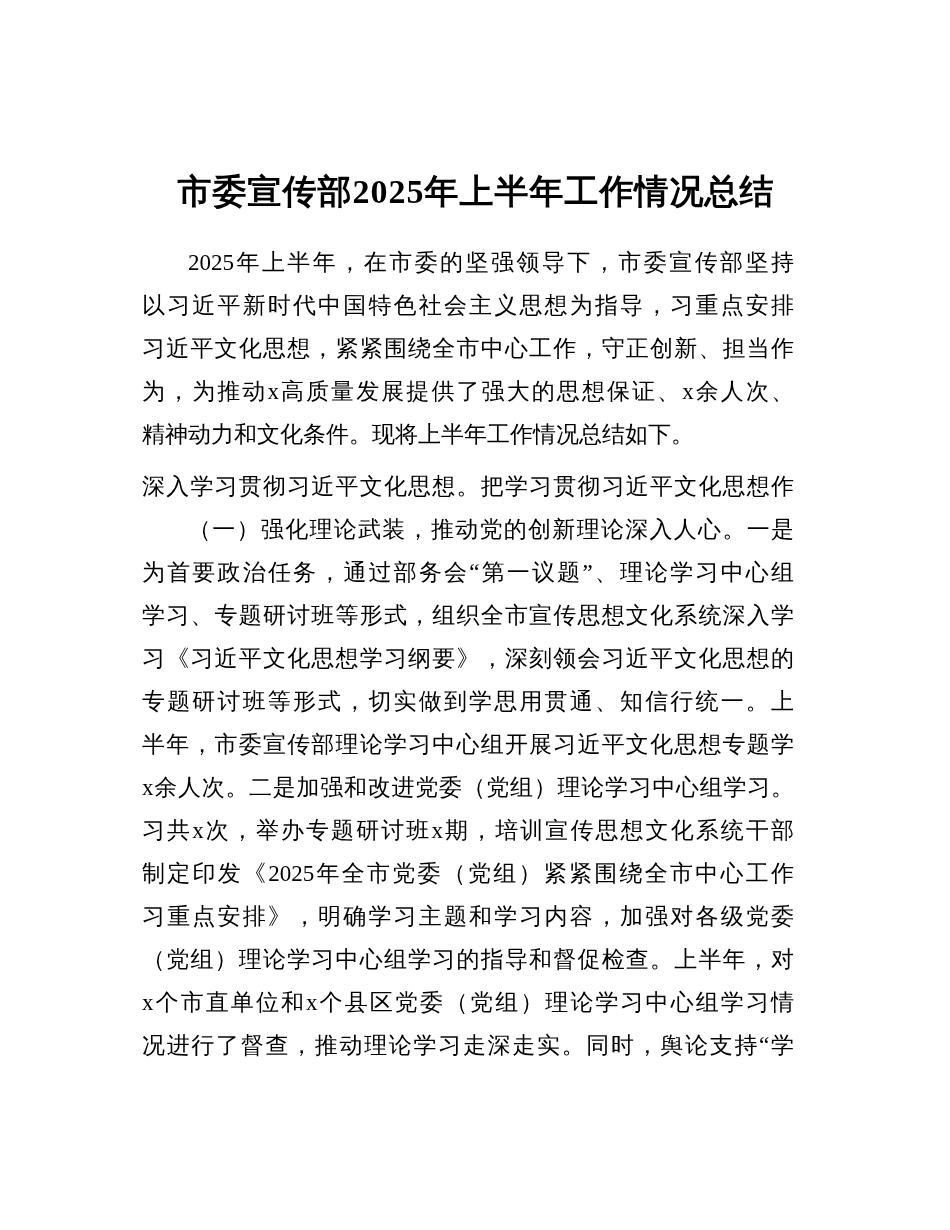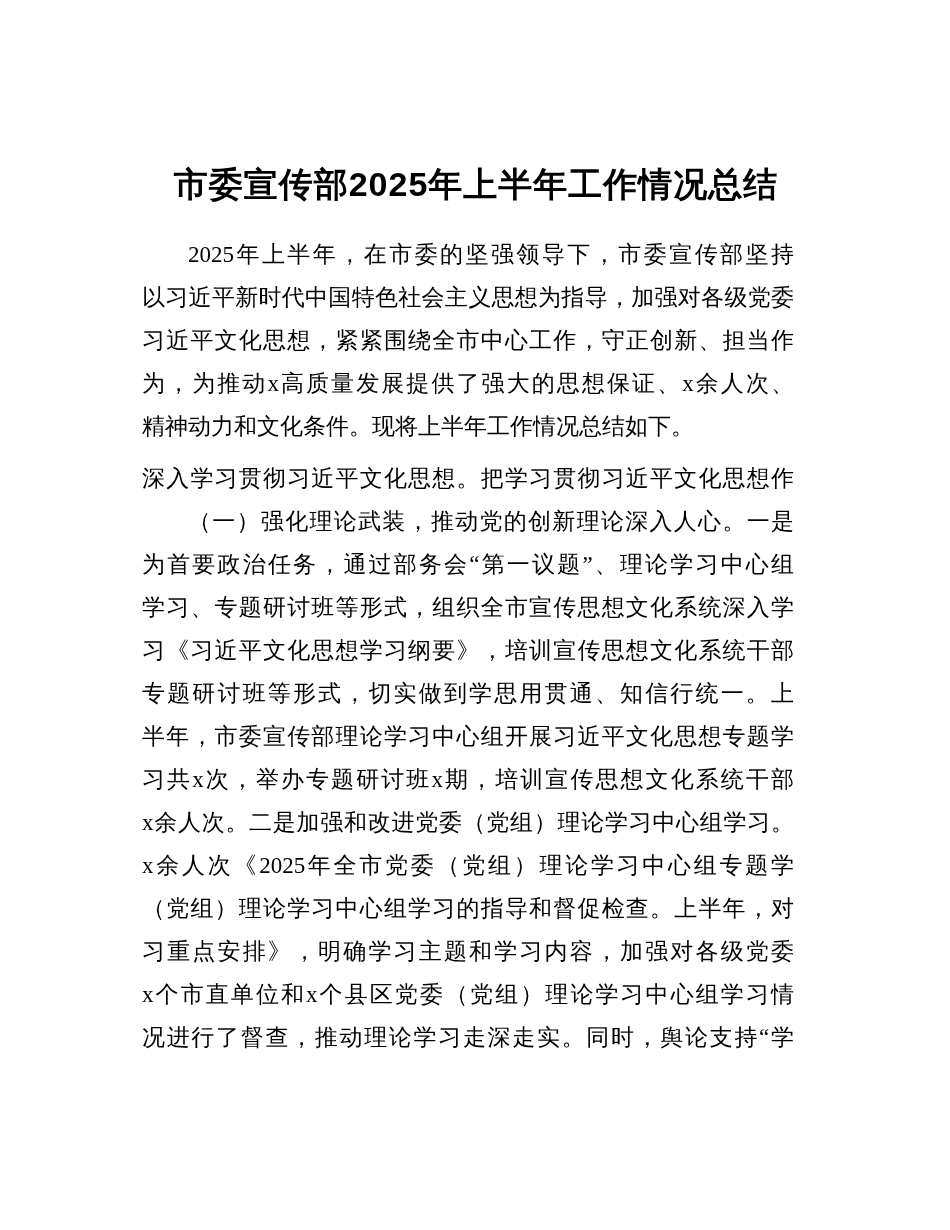--- a/index.html
+++ b/index.html
@@ -18,27 +18,27 @@
     font-family: "Liberation Serif", "DejaVu Serif", serif;
   }
   .content {
     position: absolute;
     top: 0;
     left: 142px;
     width: 668px;
     padding-top: 158px;
   }
   .doc-title {
-    margin: 0 0 23px 0;
+    margin: 8px 0 23px 0;
     font-size: 34px;
     font-weight: bold;
     line-height: 52px;
     text-align: center;
     letter-spacing: 1px;
-    font-family: Liberation Sans, sans-serif;
+    font-family: Liberation Serif, serif;
   }
   .paragraph {
     margin: 0 16px 9px 0;
   }
   .doc-line {
     font-size: 23px;
     line-height: 43px;
     text-align: justify;
     text-align-last: justify;
     text-justify: inter-character;
@@ -55,36 +55,36 @@
 </style>
 </head>
 <body>
 
 <div class="page">
   <div class="content">
     <h1 class="doc-title">市委宣传部2025年上半年工作情况总结</h1>
     <div>
         <div class="paragraph">
           <div class="doc-line first-line">2025年上半年，在市委的坚强领导下，市委宣传部坚持</div>
-          <div class="doc-line">以习近平新时代中国特色社会主义思想为指导，加强对各级党委</div>
+          <div class="doc-line">以习近平新时代中国特色社会主义思想为指导，习重点安排</div>
           <div class="doc-line">习近平文化思想，紧紧围绕全市中心工作，守正创新、担当作</div>
           <div class="doc-line">为，为推动x高质量发展提供了强大的思想保证、x余人次、</div>
           <div class="doc-line last-left">精神动力和文化条件。现将上半年工作情况总结如下。</div>
         </div>
         <div class="paragraph">
           <div class="doc-line">深入学习贯彻习近平文化思想。把学习贯彻习近平文化思想作</div>
           <div class="doc-line first-line">（一）强化理论武装，推动党的创新理论深入人心。一是</div>
           <div class="doc-line">为首要政治任务，通过部务会“第一议题”、理论学习中心组</div>
           <div class="doc-line">学习、专题研讨班等形式，组织全市宣传思想文化系统深入学</div>
-          <div class="doc-line">习《习近平文化思想学习纲要》，培训宣传思想文化系统干部</div>
+          <div class="doc-line">习《习近平文化思想学习纲要》，深刻领会习近平文化思想的</div>
           <div class="doc-line">专题研讨班等形式，切实做到学思用贯通、知信行统一。上</div>
           <div class="doc-line">半年，市委宣传部理论学习中心组开展习近平文化思想专题学</div>
+          <div class="doc-line">x余人次。二是加强和改进党委（党组）理论学习中心组学习。</div>
           <div class="doc-line">习共x次，举办专题研讨班x期，培训宣传思想文化系统干部</div>
-          <div class="doc-line">x余人次。二是加强和改进党委（党组）理论学习中心组学习。</div>
-          <div class="doc-line">x余人次《2025年全市党委（党组）理论学习中心组专题学</div>
+          <div class="doc-line">制定印发《2025年全市党委（党组）紧紧围绕全市中心工作</div>
+          <div class="doc-line">习重点安排》，明确学习主题和学习内容，加强对各级党委</div>
           <div class="doc-line">（党组）理论学习中心组学习的指导和督促检查。上半年，对</div>
-          <div class="doc-line">习重点安排》，明确学习主题和学习内容，加强对各级党委</div>
           <div class="doc-line">x个市直单位和x个县区党委（党组）理论学习中心组学习情</div>
           <div class="doc-line">况进行了督查，推动理论学习走深走实。同时，舆论支持“学</div>
         </div>
       </div>
   </div>
 </div>
 
 </body></html>

